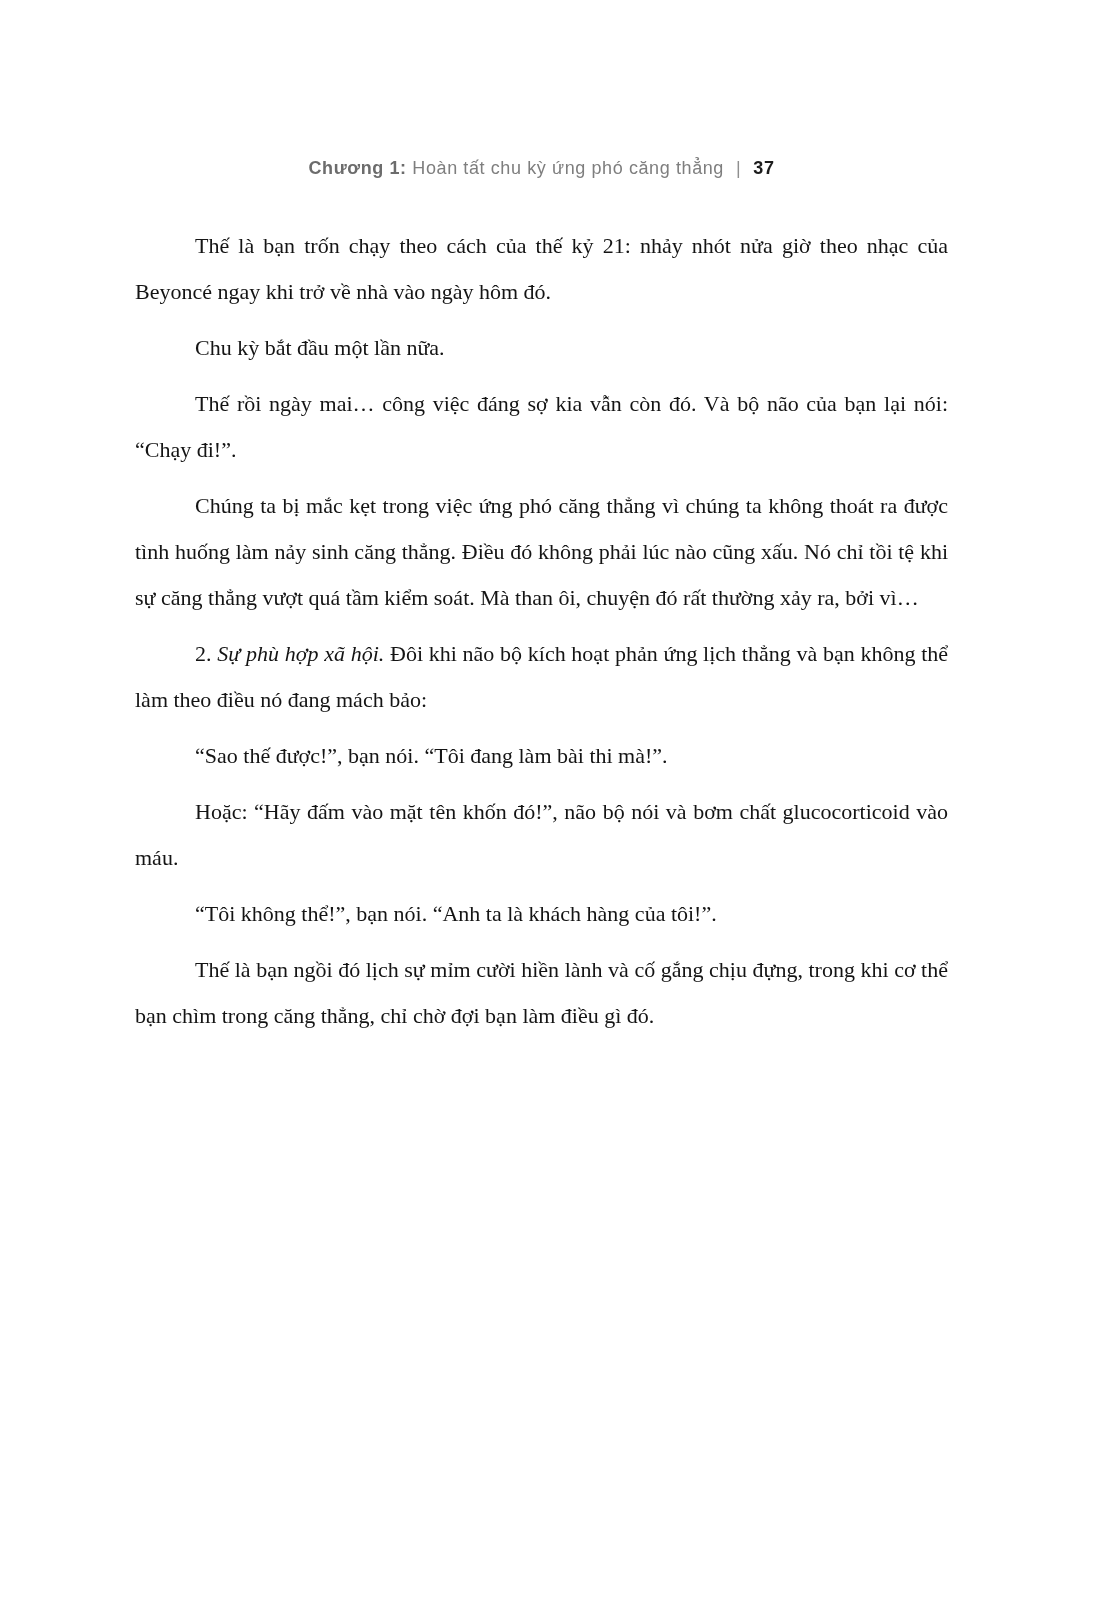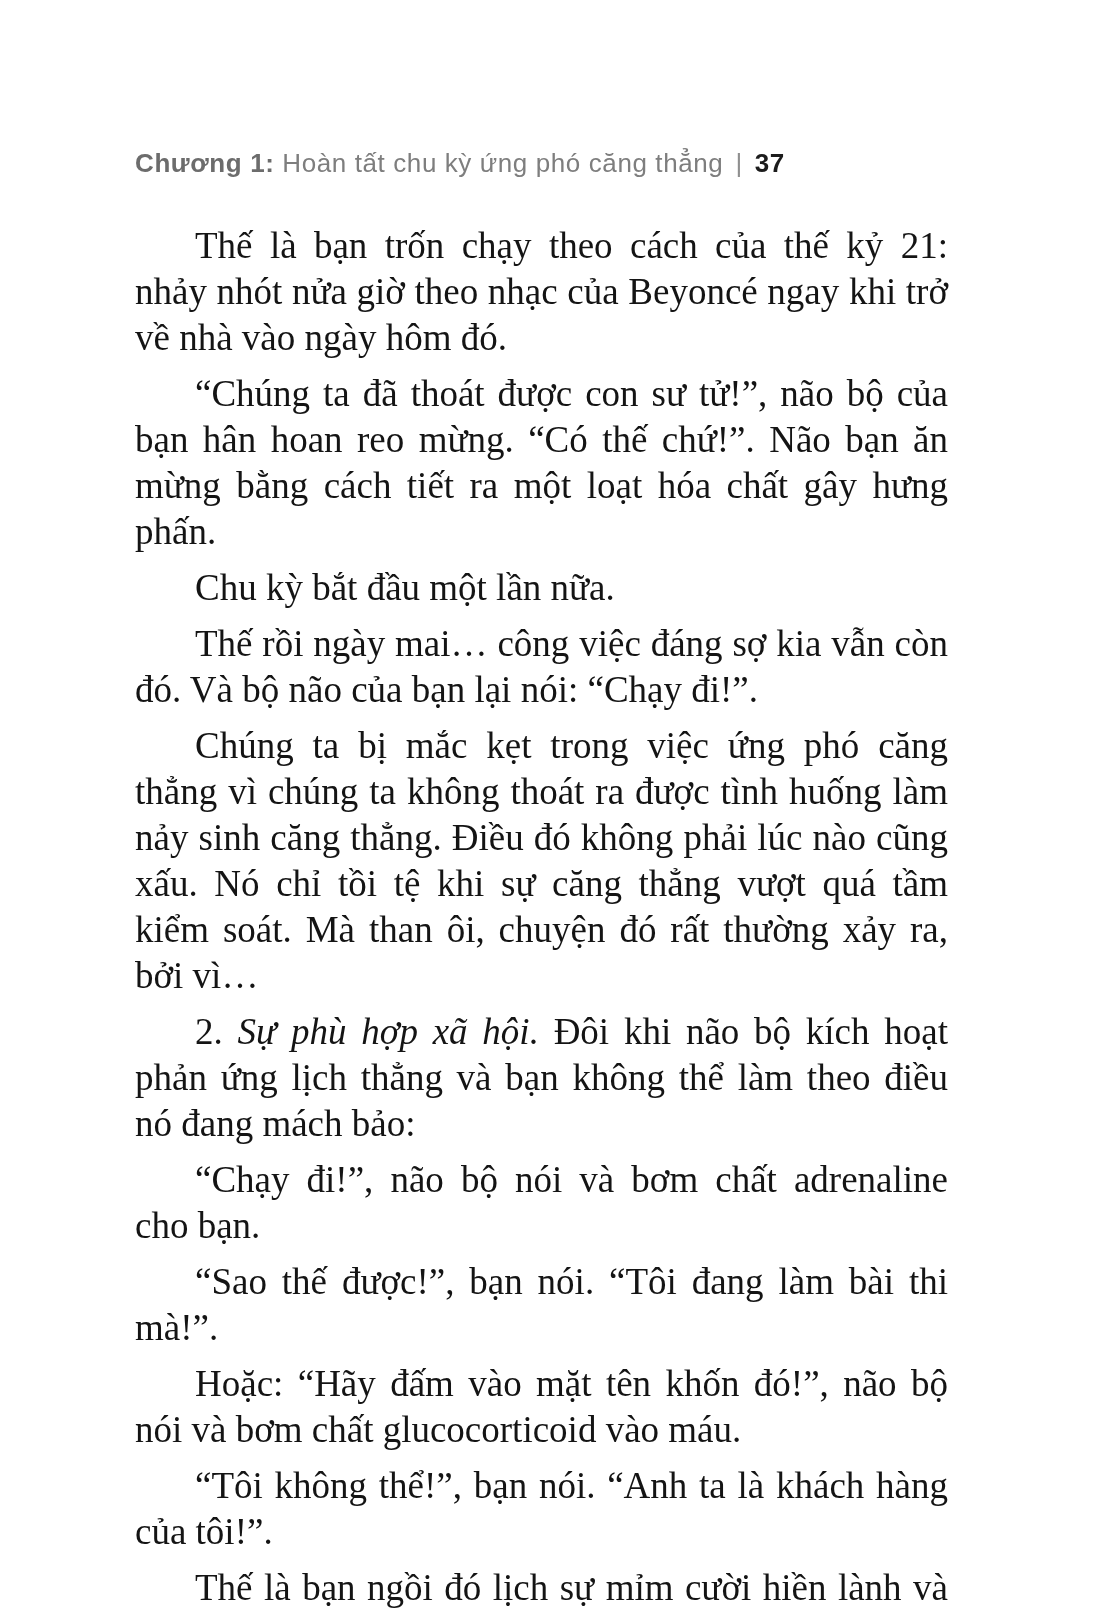--- a/index.html
+++ b/index.html
@@ -13,48 +13,48 @@
     overflow: hidden;
   }
   .page {
     box-sizing: border-box;
     width: 1103px;
     height: 1615px;
     background: #ffffff;
     padding: 140px 155px 0 135px;
   }
   .page-header {
-    text-align: left;
+    text-align: center;
     font-family: "Liberation Sans", sans-serif;
-    font-size: 26px;
+    font-size: 18px;
     letter-spacing: 0.6px;
     color: #7e7e7e;
     white-space: nowrap;
-    margin: 8px 0 44px 0;
+    margin: 18px 0 44px 0;
   }
   .page-header .chapter-label {
     font-weight: 700;
     color: #6c6c6c;
   }
   .page-header .chapter-title {
     font-weight: 400;
     color: #7e7e7e;
   }
   .page-header .separator {
     color: #8f8f8f;
     margin: 0 12px;
     font-weight: 400;
   }
   .page-header .page-number {
     font-weight: 700;
     color: #1c1c1c;
   }
   .body-text p {
     font-family: "Liberation Serif", "DejaVu Serif", serif;
-    font-size: 37px;
+    font-size: 22px;
     line-height: 46px;
     color: #141414;
     text-align: justify;
     text-align-last: left;
     text-indent: 60px;
     margin: 0 0 10px 0;
   }
   .body-text p em {
   }
 </style>
@@ -62,25 +62,23 @@
 <body>
 
 <div class="page">
 
   <div class="page-header">
     <span class="chapter-label">Chương 1:</span><span class="chapter-title"> Hoàn tất chu kỳ ứng phó căng thẳng</span><span class="separator">|</span><span class="page-number">37</span>
   </div>
 
   <div class="body-text">
     <p>Thế là bạn trốn chạy theo cách của thế kỷ 21: nhảy nhót nửa giờ theo nhạc của Beyoncé ngay khi trở về nhà vào ngày hôm đó.</p>
-    <p>“Chúng ta đã thoát được con sư tử!”, não bộ của bạn hân hoan reo mừng. “Có thế chứ!”. Não bạn ăn mừng bằng cách tiết ra một loạt hóa chất gây hưng phấn.</p>
     <p>Chu kỳ bắt đầu một lần nữa.</p>
     <p>Thế rồi ngày mai… công việc đáng sợ kia vẫn còn đó. Và bộ não của bạn lại nói: “Chạy đi!”.</p>
     <p>Chúng ta bị mắc kẹt trong việc ứng phó căng thẳng vì chúng ta không thoát ra được tình huống làm nảy sinh căng thẳng. Điều đó không phải lúc nào cũng xấu. Nó chỉ tồi tệ khi sự căng thẳng vượt quá tầm kiểm soát. Mà than ôi, chuyện đó rất thường xảy ra, bởi vì…</p>
     <p><span>2. </span><em>Sự phù hợp xã hội.</em><span> Đôi khi não bộ kích hoạt phản ứng lịch thẳng và bạn không thể làm theo điều nó đang mách bảo:</span></p>
-    <p>“Chạy đi!”, não bộ nói và bơm chất adrenaline cho bạn.</p>
     <p>“Sao thế được!”, bạn nói. “Tôi đang làm bài thi mà!”.</p>
     <p>Hoặc: “Hãy đấm vào mặt tên khốn đó!”, não bộ nói và bơm chất glucocorticoid vào máu.</p>
     <p>“Tôi không thể!”, bạn nói. “Anh ta là khách hàng của tôi!”.</p>
     <p>Thế là bạn ngồi đó lịch sự mỉm cười hiền lành và cố gắng chịu đựng, trong khi cơ thể bạn chìm trong căng thẳng, chỉ chờ đợi bạn làm điều gì đó.</p>
   </div>
 
 </div>
 
 </body></html>

